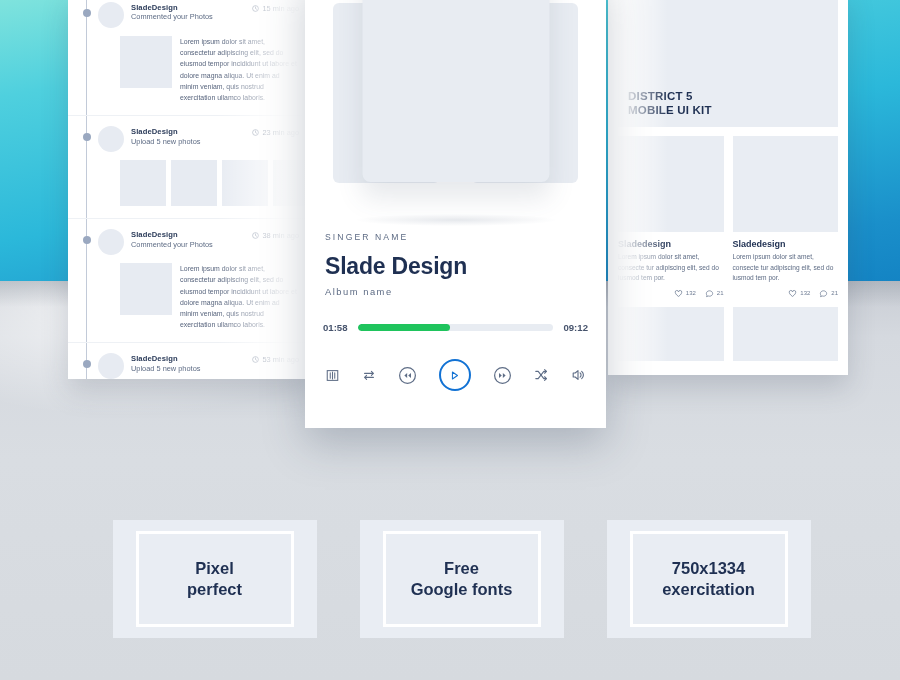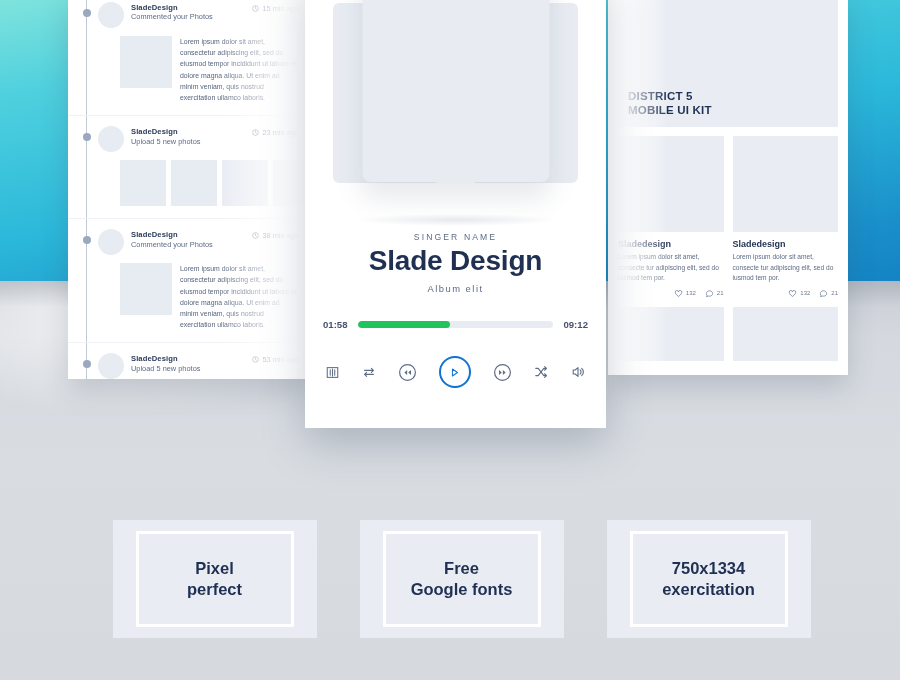--- a/index.html
+++ b/index.html
@@ -307,34 +307,34 @@
     position: absolute;
     left: 50%;
     transform: translateX(-50%);
     bottom: 6px;
     width: 200px;
     height: 12px;
     border-radius: 50%;
     background: radial-gradient(ellipse at center, rgba(110,125,150,.17), rgba(110,125,150,0) 72%);
   }
 
-  .meta { text-align: center; padding: 0 20px; }
+  .meta { text-align: left; padding: 0 20px; }
 
   .singer {
     font-size: 8.6px;
     letter-spacing: 2.1px;
     color: #5d6b84;
     font-weight: normal;
   }
 
   .track {
-    font-size: 28px;
+    font-size: 23px;
     font-weight: bold;
     color: #1f3052;
-    margin-top: 3px;
+    margin-top: 11px;
     letter-spacing: -.2px;
   }
 
   .album {
     font-size: 9.4px;
     letter-spacing: 1.5px;
     color: #5d6b84;
     margin-top: 6px;
   }
 
@@ -593,21 +593,21 @@
   <div class="art-stage">
     <div class="art-side left"></div>
     <div class="art-side right"></div>
     <div class="art-main"></div>
     <div class="art-floor"></div>
   </div>
 
   <div class="meta">
     <div class="singer">SINGER NAME</div>
     <div class="track">Slade Design</div>
-    <div class="album">Album elit</div>
+    <div class="album">Album name</div>
   </div>
 
   <div class="progress-row">
     <div class="time">01:58</div>
     <div class="bar">
       <div class="bar-fill" id="bar-fill" style="width: 47%; background: rgb(31, 196, 93);"></div>
     </div>
     <div class="time">09:12</div>
   </div>
 

